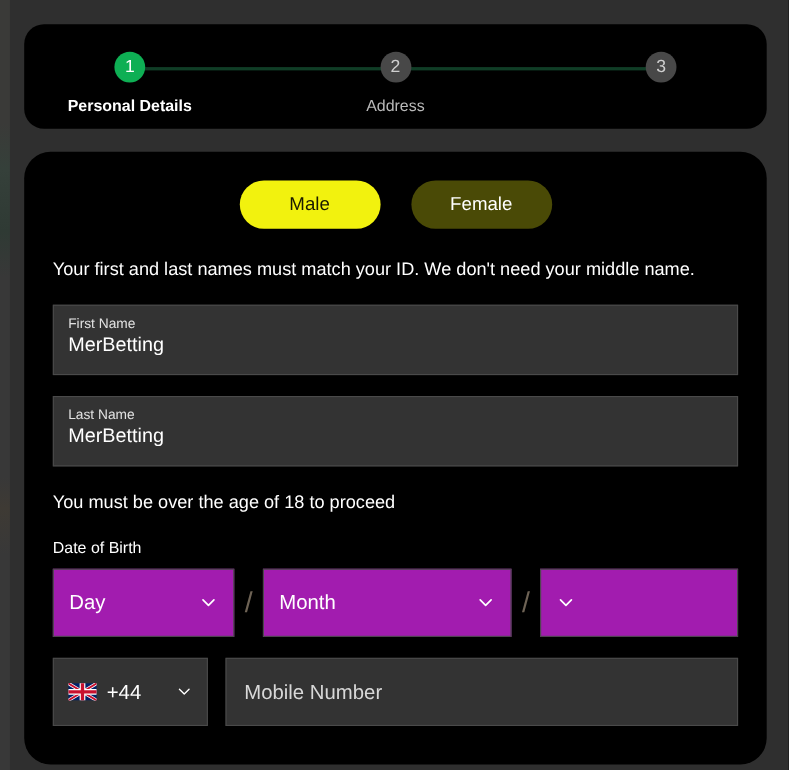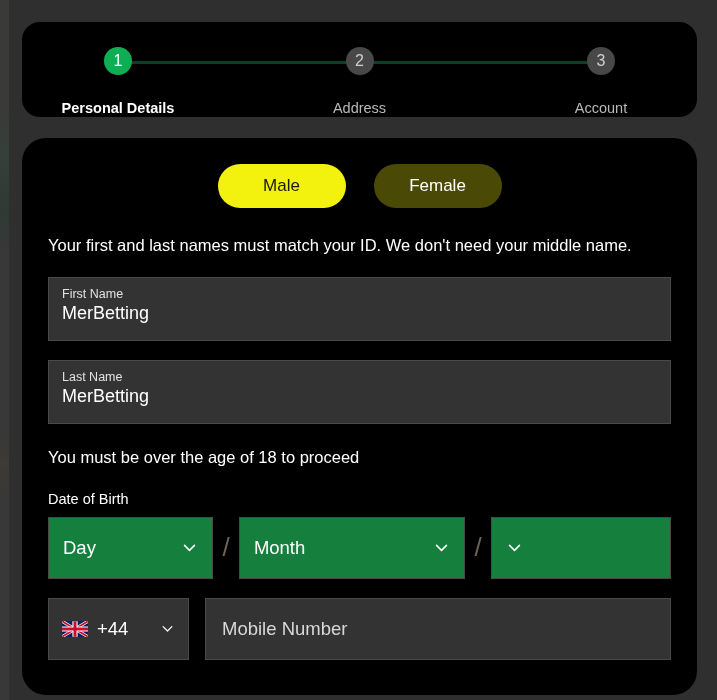--- a/index.html
+++ b/index.html
@@ -86,21 +86,21 @@
     margin: 4px auto 0;
     position: relative;
     z-index: 2;
   }
   .step.active .step-circle {
     background: #0eaf54;
     color: #ffffff;
   }
 
   .step-label {
-    margin-top: 25px;
+    margin-top: 14px;
     font-size: 14.5px;
     color: #b9b9b9;
     white-space: nowrap;
   }
   .step.active .step-label {
     color: #ffffff;
     font-weight: bold;
   }
 
   
@@ -190,21 +190,21 @@
 
   
   .dob-row {
     display: flex;
     align-items: center;
     margin-top: 10px;
   }
 
   .sel-wrap {
     position: relative;
-    background: #15803d;
+    background: #a21caf;
     border: 1px solid #4a4a4a;
     height: 62px;
     display: flex;
     align-items: center;
     padding: 0 14px;
   }
   .sel-wrap.day   { width: 167px; }
   .sel-wrap.month { width: 229px; }
   .sel-wrap.year  { width: 182px; }
 
@@ -300,21 +300,20 @@
         <div class="step-label">Personal Details</div>
       </div>
 
       <div class="step s2">
         <div class="step-circle">2</div>
         <div class="step-label">Address</div>
       </div>
 
       <div class="step s3">
         <div class="step-circle">3</div>
-        <div class="step-label">Account</div>
       </div>
     </div>
   </div>
 
   <div class="form-card">
 
     <div class="gender-row">
       <button class="gender-btn selected">Male</button>
       <button class="gender-btn unselected">Female</button>
     </div>

